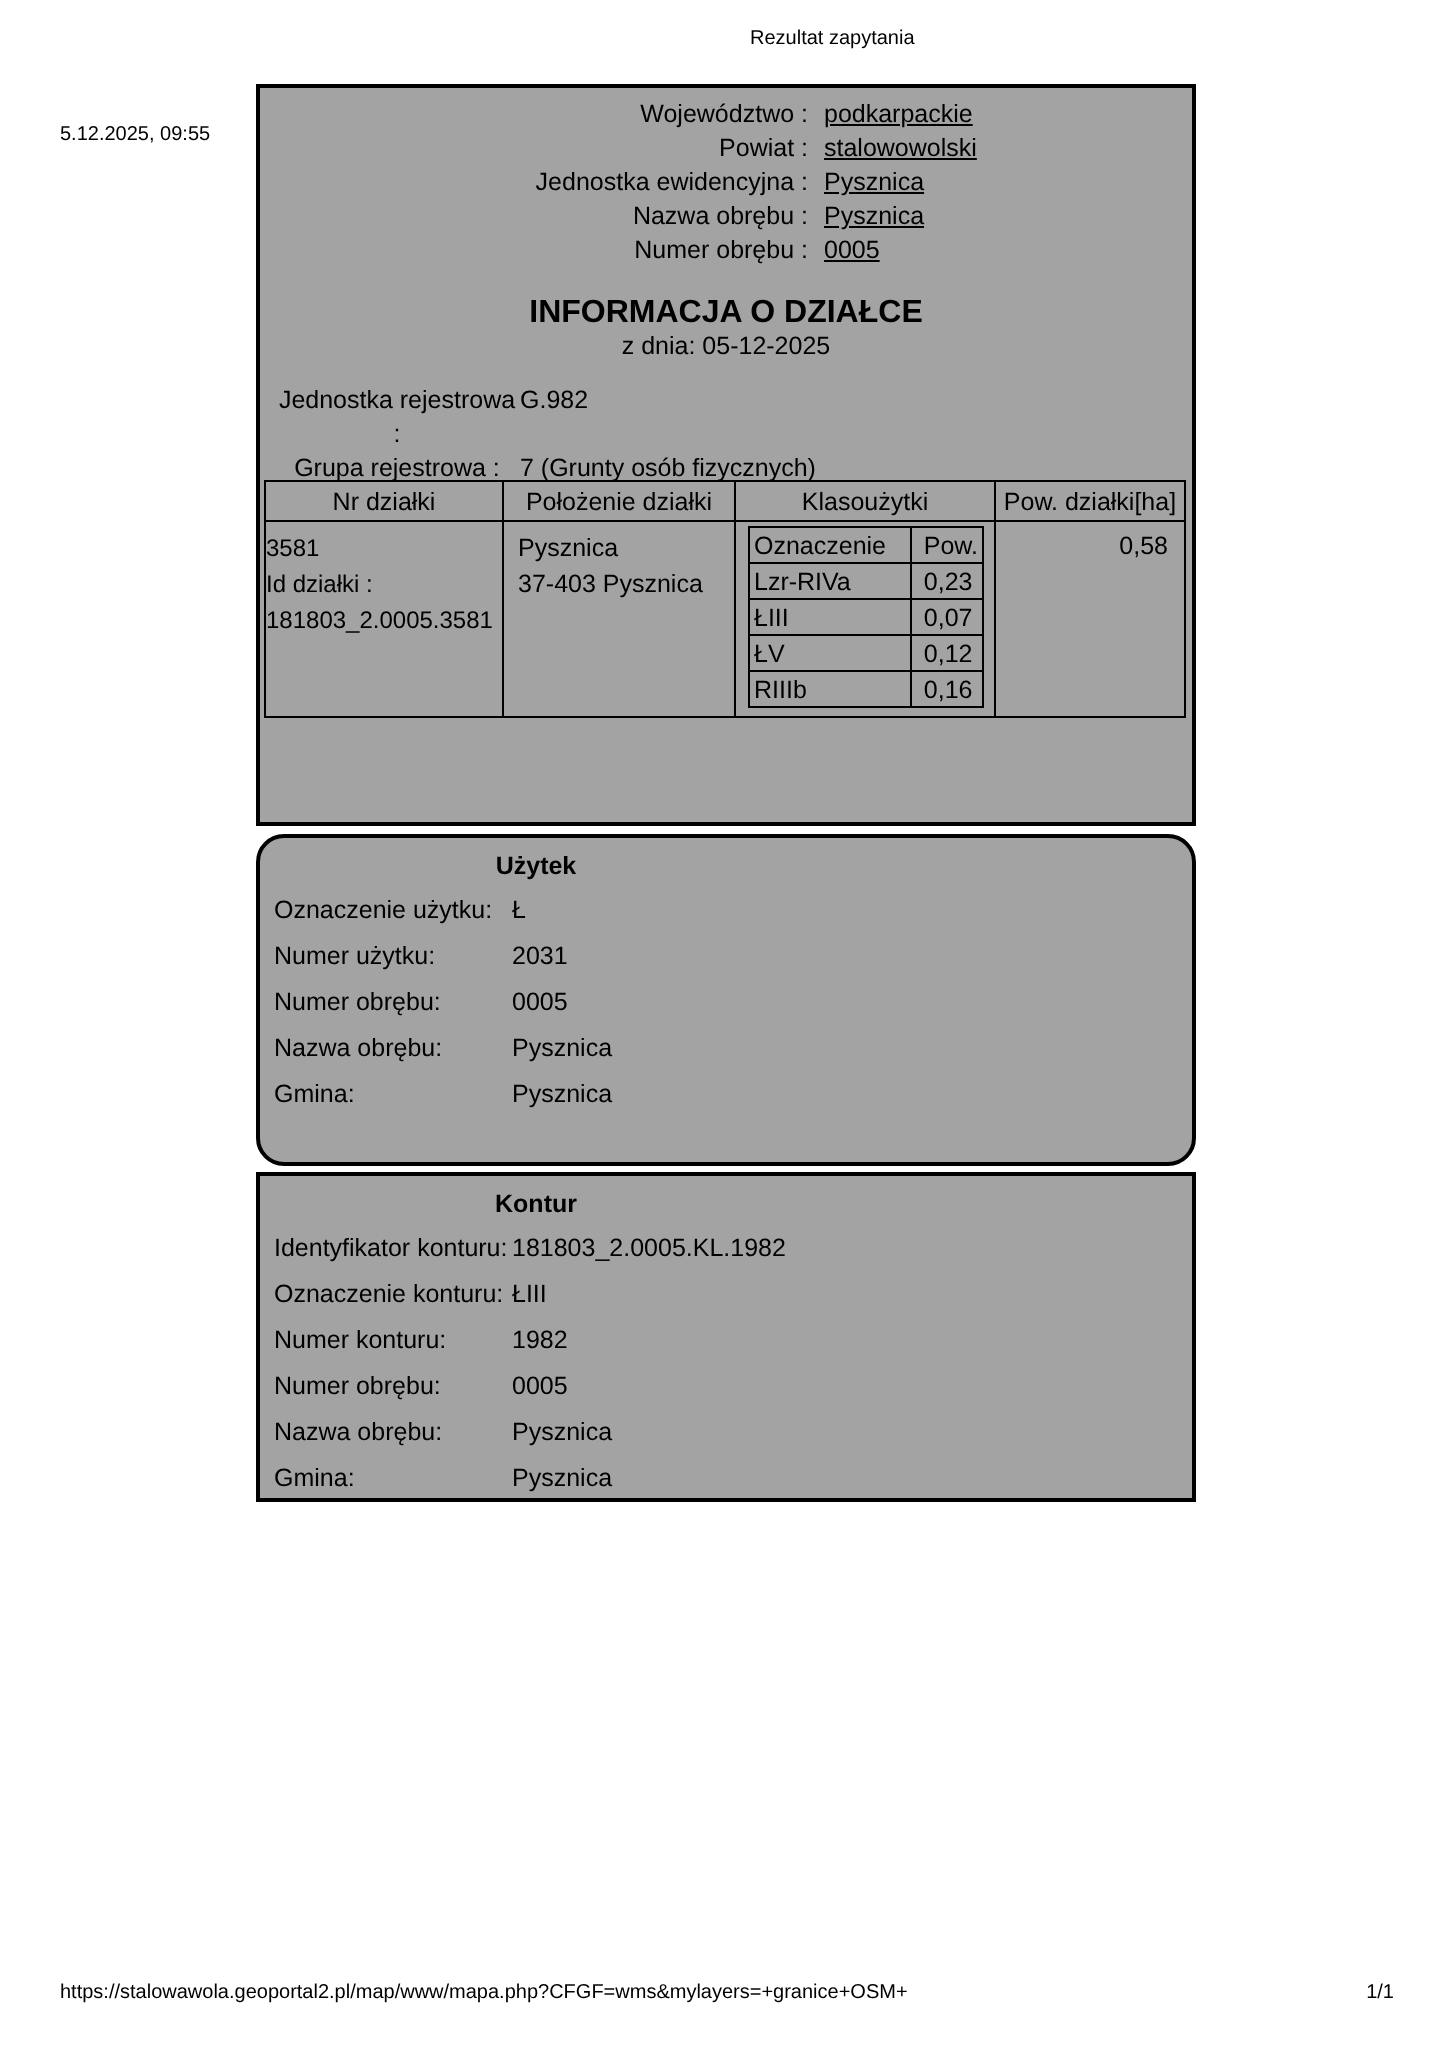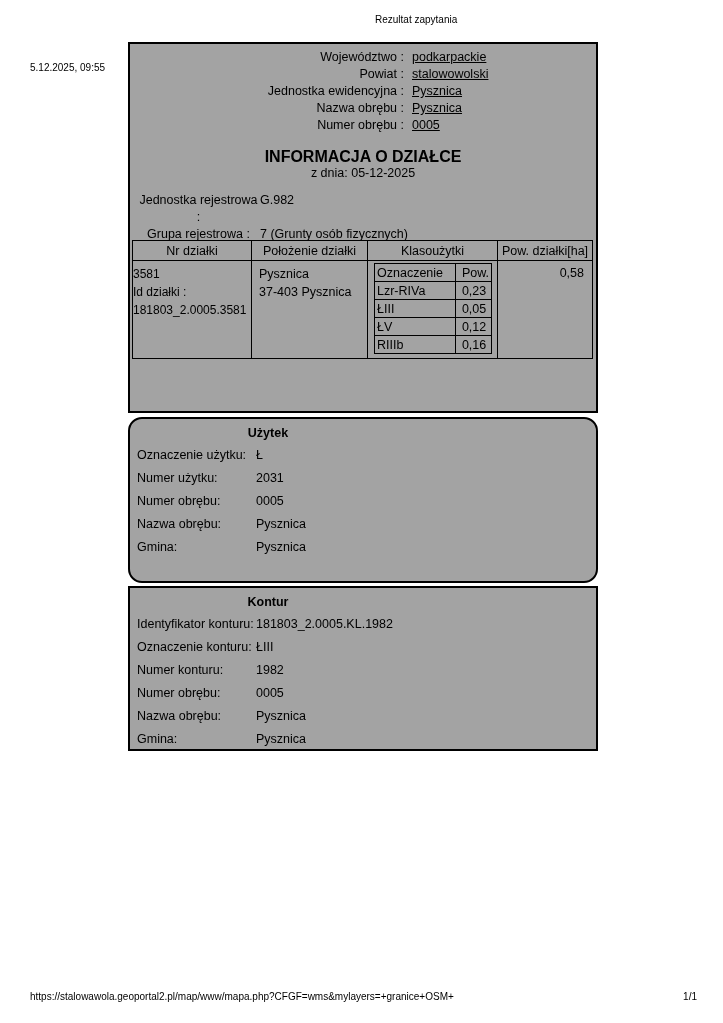--- a/index.html
+++ b/index.html
@@ -162,21 +162,21 @@
               <tr>
                 <td>Oznaczenie</td>
                 <td class="powcol">Pow.</td>
               </tr>
               <tr>
                 <td>Lzr-RIVa</td>
                 <td class="powcol">0,23</td>
               </tr>
               <tr>
                 <td>ŁIII</td>
-                <td class="powcol">0,05</td>
+                <td class="powcol">0,07</td>
               </tr>
               <tr>
                 <td>ŁV</td>
                 <td class="powcol">0,12</td>
               </tr>
               <tr>
                 <td>RIIIb</td>
                 <td class="powcol">0,16</td>
               </tr>
             </tbody>

